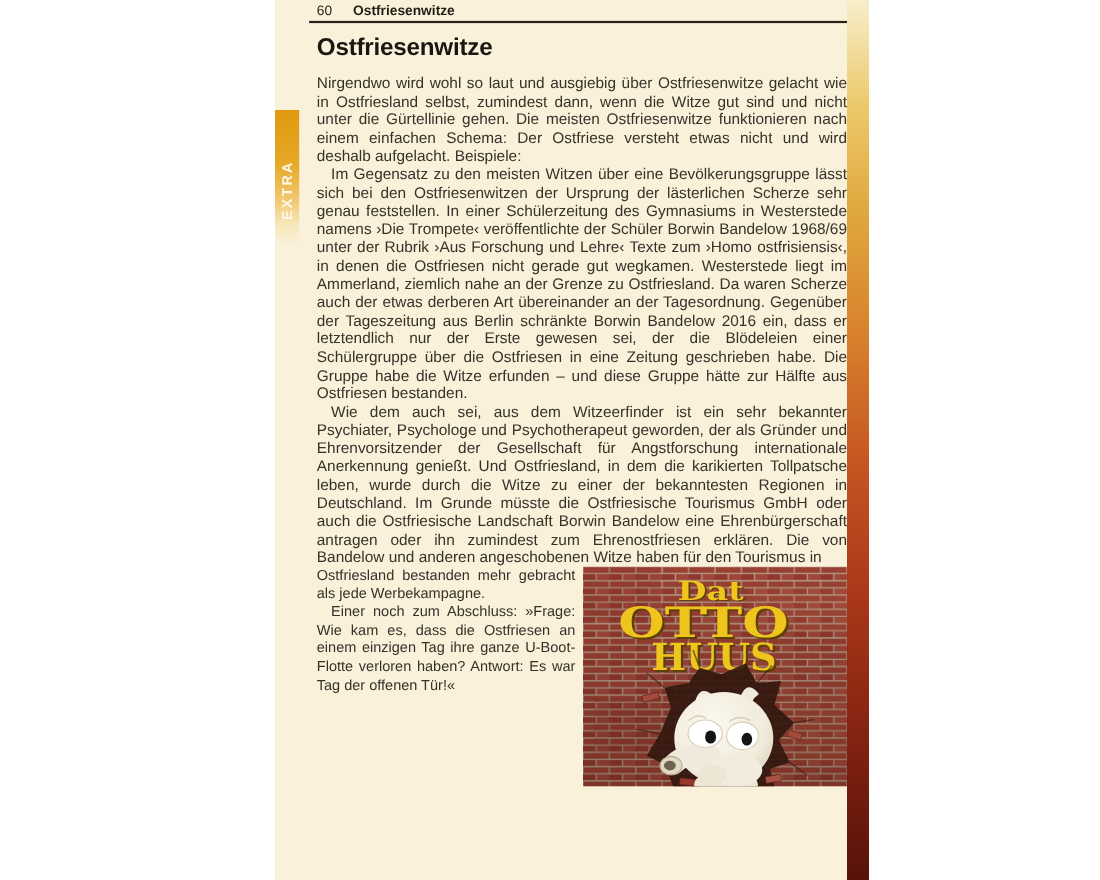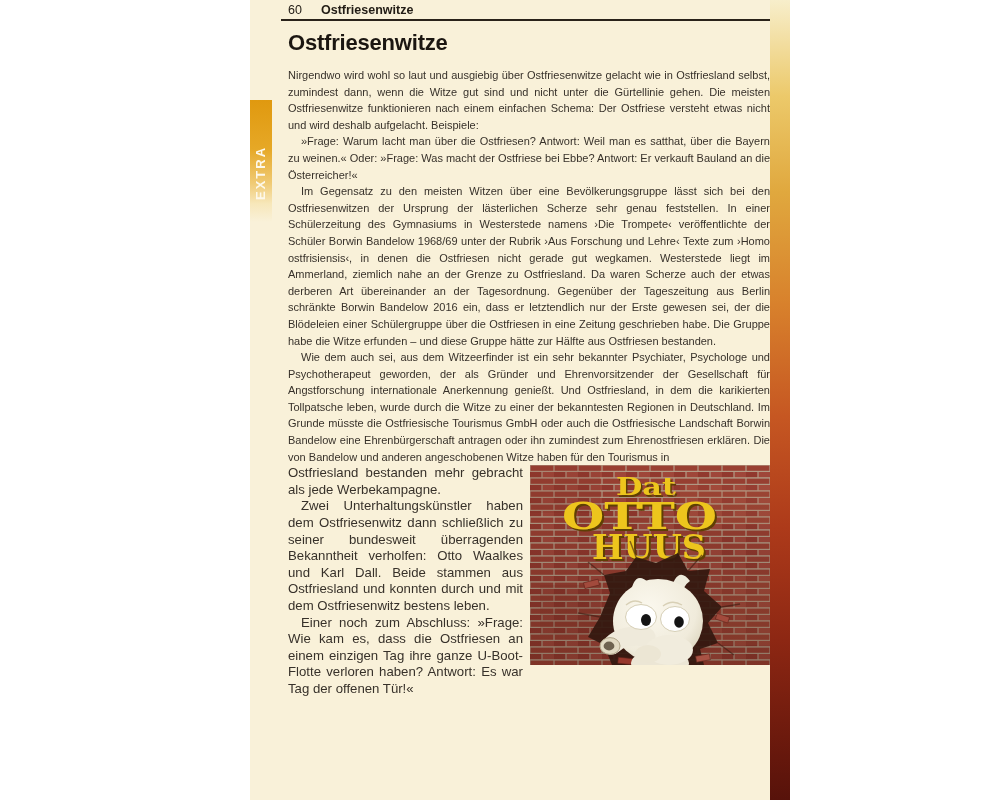--- a/index.html
+++ b/index.html
@@ -21,21 +21,21 @@
 
   .content{position:absolute;left:38px;top:0;width:482px;}
 
   .running-head{display:flex;align-items:flex-start;margin-left:-7px;padding:3px 0 2px 7px;
     border-bottom:2px solid #2a221a;font-size:12.5px;color:#221c15;}
   .running-head .num{width:33px;font-weight:400;}
   .running-head .rtitle{font-weight:700;}
 
   h1.heading{margin:9px 0 0 0;font-size:22px;font-weight:700;color:#1b1611;letter-spacing:-0.2px;}
 
-  .body-copy{margin-top:11px;font-size:11px;line-height:16.6px;color:#37312a;text-align:justify;}
+  .body-copy{margin-top:11px;font-size:14px;line-height:16.6px;color:#37312a;text-align:justify;}
   .body-copy p{margin:0;}
   .body-copy p.indent{text-indent:13px;}
 
   .bottom-row{display:flex;gap:7px;}
   .narrow-col{width:235px;font-size:13.2px;line-height:16.6px;color:#37312a;text-align:justify;}
   .narrow-col p{margin:0;}
   .narrow-col p.indent{text-indent:13px;}
 
   .figure{width:240px;}
   .figure svg{display:block;width:240px;height:200px;}
@@ -56,29 +56,27 @@
 
       <div class="running-head">
         <span class="num">60</span>
         <span class="rtitle">Ostfriesenwitze</span>
       </div>
 
       <h1 class="heading">Ostfriesenwitze</h1>
 
       <div class="body-copy">
         <p>Nirgendwo wird wohl so laut und ausgiebig über Ostfriesenwitze gelacht wie in Ostfriesland selbst, zumindest dann, wenn die Witze gut sind und nicht unter die Gürtellinie gehen. Die meisten Ostfriesenwitze funktionieren nach einem einfachen Schema: Der Ostfriese versteht etwas nicht und wird deshalb aufgelacht. Beispiele:</p>
-        <p class="indent">»Frage: Warum lacht man über die Ostfriesen? Antwort: Weil man es satthat, über die Bayern zu weinen.« Oder: »Frage: Was macht der Ostfriese bei Ebbe? Antwort: Er verkauft Bauland an die Österreicher!«</p>
         <p class="indent">Im Gegensatz zu den meisten Witzen über eine Bevölkerungsgruppe lässt sich bei den Ostfriesenwitzen der Ursprung der lästerlichen Scherze sehr genau feststellen. In einer Schülerzeitung des Gymnasiums in Westerstede namens ›Die Trompete‹ veröffentlichte der Schüler Borwin Bandelow 1968/69 unter der Rubrik ›Aus Forschung und Lehre‹ Texte zum ›Homo ostfrisiensis‹, in denen die Ostfriesen nicht gerade gut wegkamen. Westerstede liegt im Ammerland, ziemlich nahe an der Grenze zu Ostfriesland. Da waren Scherze auch der etwas derberen Art übereinander an der Tagesordnung. Gegenüber der Tageszeitung aus Berlin schränkte Borwin Bandelow 2016 ein, dass er letztendlich nur der Erste gewesen sei, der die Blödeleien einer Schülergruppe über die Ostfriesen in eine Zeitung geschrieben habe. Die Gruppe habe die Witze erfunden – und diese Gruppe hätte zur Hälfte aus Ostfriesen bestanden.</p>
         <p class="indent">Wie dem auch sei, aus dem Witzeerfinder ist ein sehr bekannter Psychiater, Psychologe und Psychotherapeut geworden, der als Gründer und Ehrenvorsitzender der Gesellschaft für Angstforschung internationale Anerkennung genießt. Und Ostfriesland, in dem die karikierten Tollpatsche leben, wurde durch die Witze zu einer der bekanntesten Regionen in Deutschland. Im Grunde müsste die Ostfriesische Tourismus GmbH oder auch die Ostfriesische Landschaft Borwin Bandelow eine Ehrenbürgerschaft antragen oder ihn zumindest zum Ehrenostfriesen erklären. Die von Bandelow und anderen angeschobenen Witze haben für den Tourismus in</p>
       </div>
 
       <div class="bottom-row">
         <div class="narrow-col">
           <p>Ostfriesland bestanden mehr gebracht als jede Werbekampagne.</p>
-          <p class="indent">Zwei Unterhaltungskünstler haben dem Ostfriesenwitz dann schließlich zu seiner bundesweit überragenden Bekanntheit verholfen: Otto Waalkes und Karl Dall. Beide stammen aus Ostfriesland und konnten durch und mit dem Ostfriesenwitz bestens leben.</p>
           <p class="indent">Einer noch zum Abschluss: »Frage: Wie kam es, dass die Ostfriesen an einem einzigen Tag ihre ganze U-Boot-Flotte verloren haben? Antwort: Es war Tag der offenen Tür!«</p>
         </div>
 
         <figure class="figure" style="margin:0">
           <svg viewBox="0 0 240 200" aria-hidden="true">
             <defs>
               <pattern id="bricks" width="24" height="13" patternUnits="userSpaceOnUse">
                 <rect width="24" height="13" fill="#b49c86"></rect>
                 <rect x="0.6" y="0.6" width="22.8" height="5.2" fill="#9a4032"></rect>
                 <rect x="-11.4" y="7" width="22.8" height="5.2" fill="#93392e"></rect>

